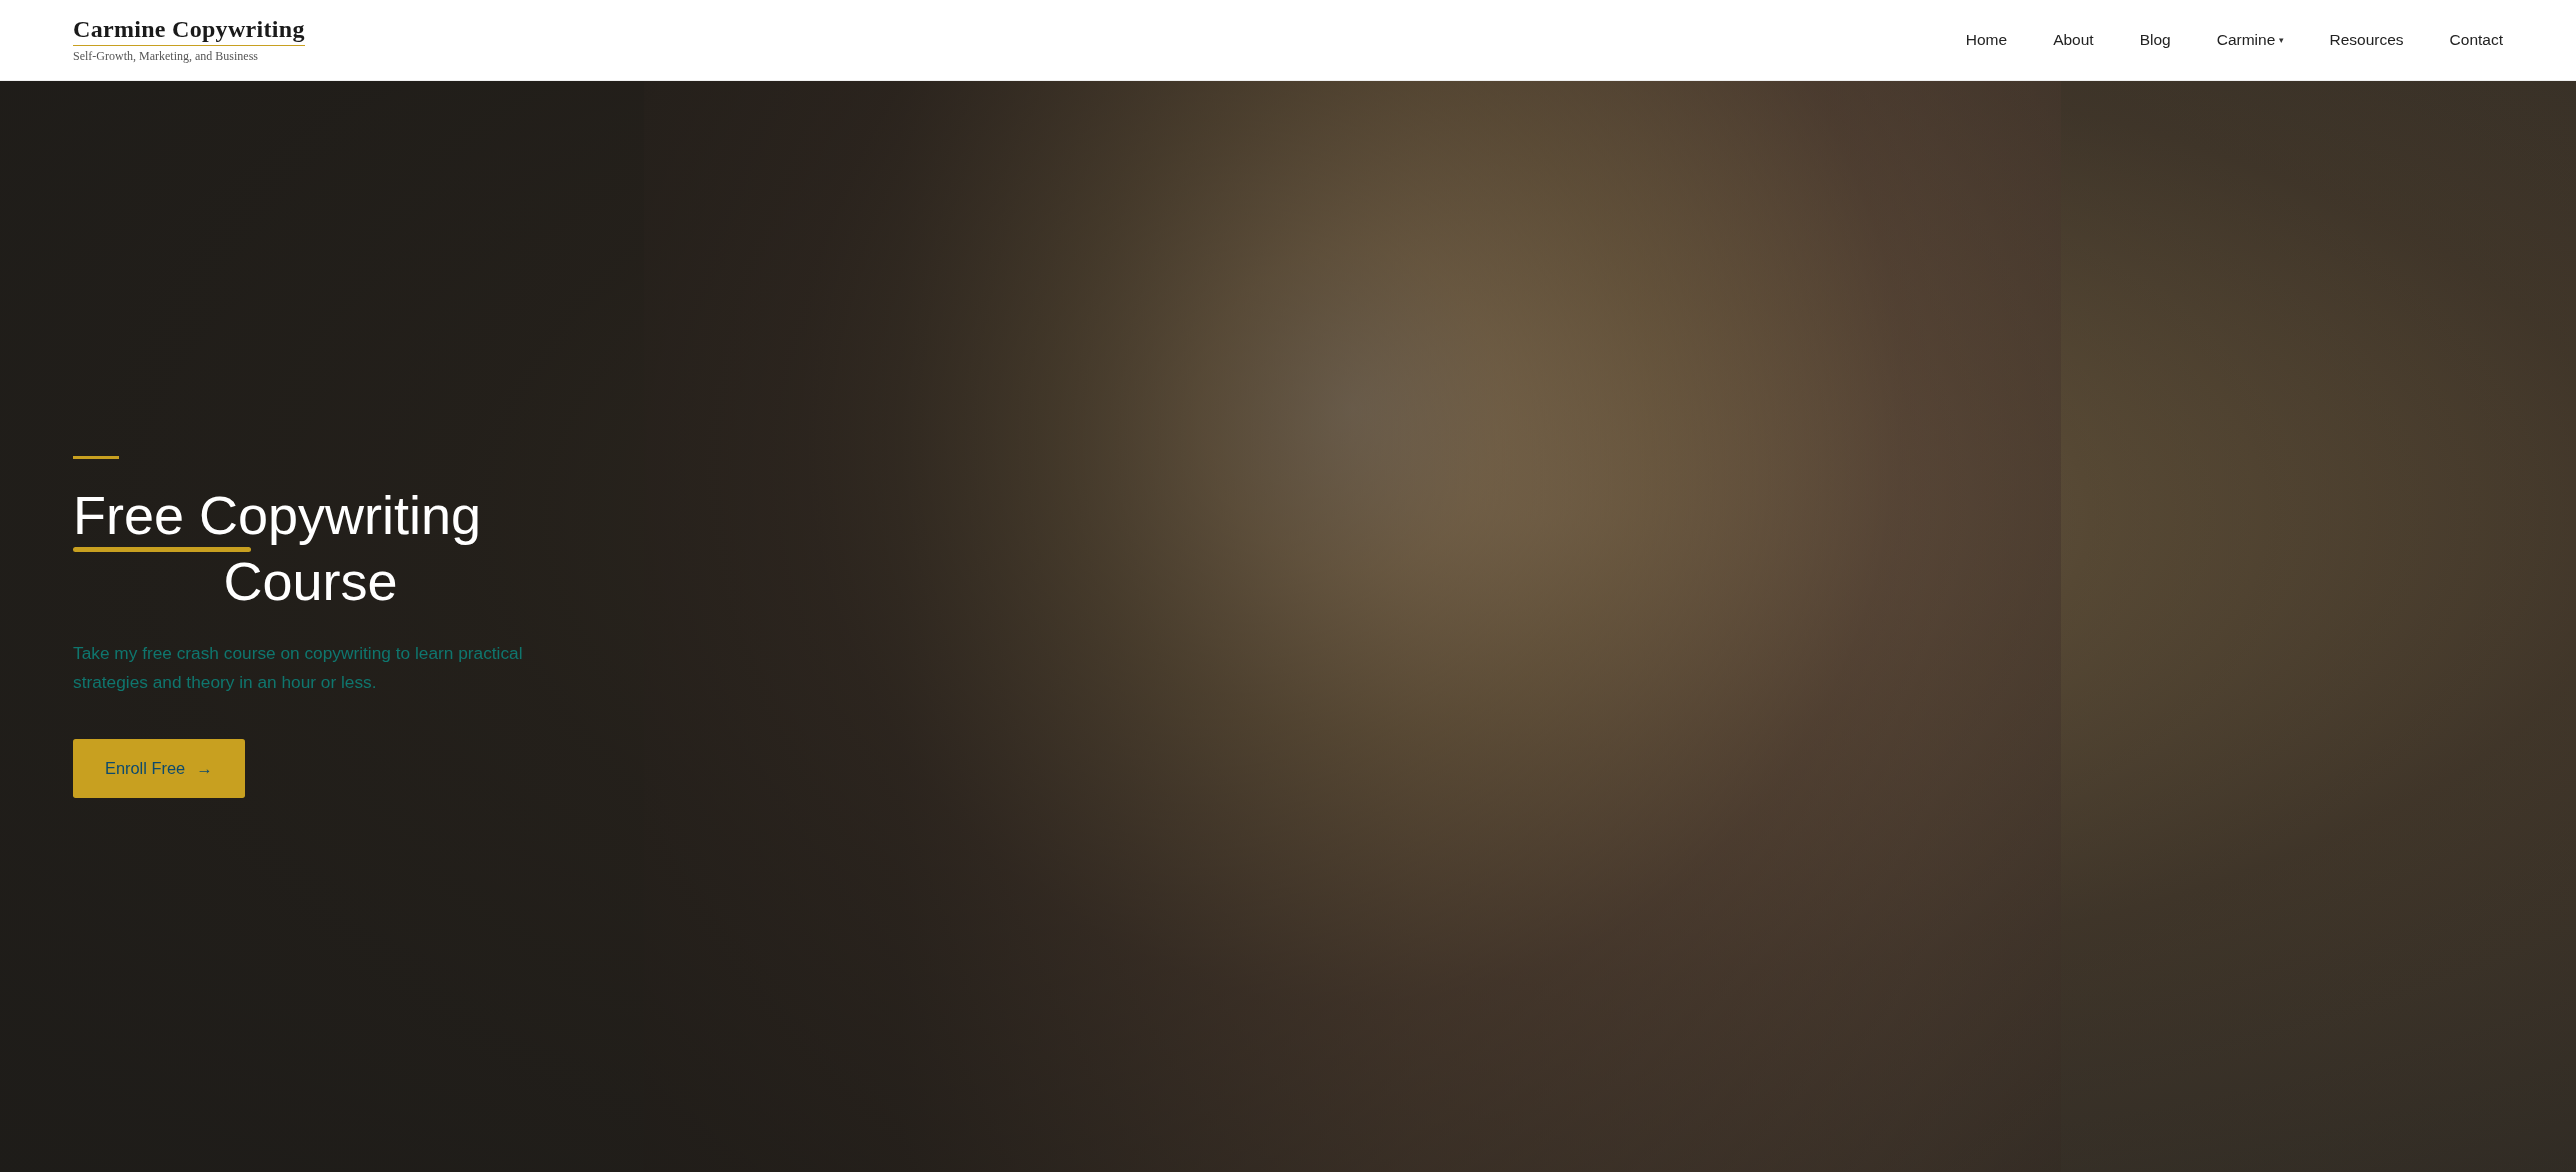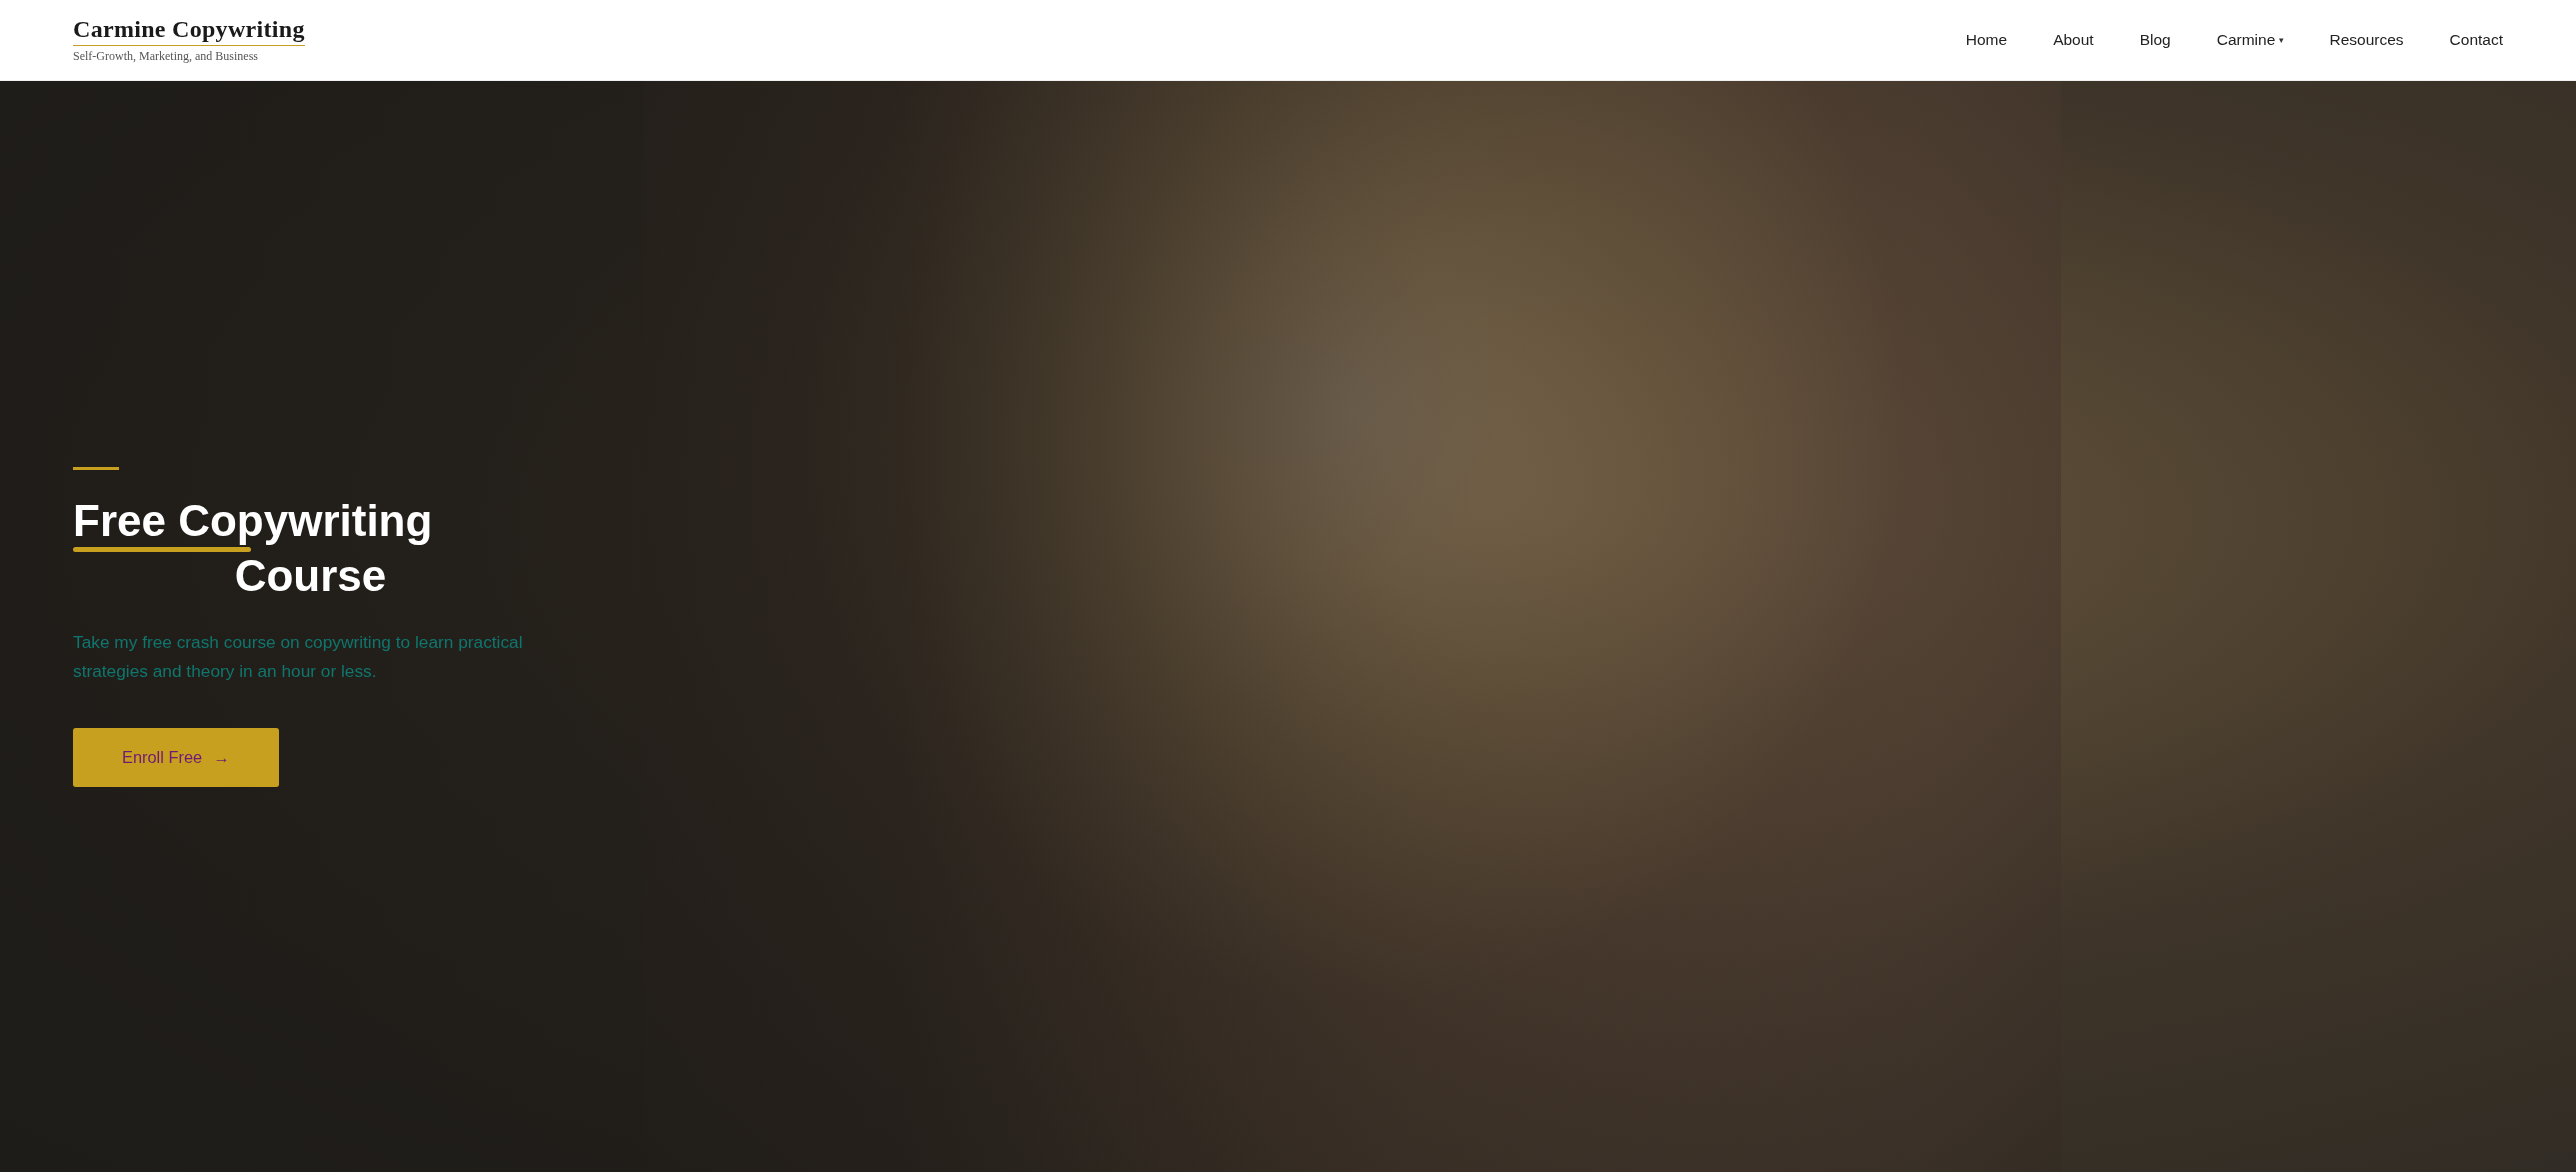--- a/index.html
+++ b/index.html
@@ -140,22 +140,22 @@
 
     .hero-line {
       width: 46px;
       height: 2.7px;
       background: #c8a020;
       margin-bottom: 27px;
     }
 
     .hero-title {
       font-family: Arial, Helvetica, sans-serif;
-      font-size: 44px;
-      font-weight: 700;
+      font-size: 54px;
+      font-weight: 400;
       color: #ffffff;
       line-height: 1.1;
       margin-bottom: 27px;
       position: relative;
       margin-top: 12px;
     }
 
     .hero-title-line1 {
       display: block;
     }
@@ -186,23 +186,23 @@
       font-family: Arial, Helvetica, sans-serif;
       font-size: 17.3px;
       color: #0f766e;
       line-height: 1.7;
       margin-bottom: 41px;
       max-width: 475px;
     }
 
     .enroll-btn {
       background: #c8a020;
-      color: #701a75;
+      color: #0c4a6e;
       border: none;
-      padding: 20px 49px;
+      padding: 20px 32px;
       font-size: 16.4px;
       font-family: Arial, Helvetica, sans-serif;
       font-weight: 500;
       cursor: pointer;
       display: inline-flex;
       align-items: center;
       gap: 11px;
       border-radius: 2.7px;
     }
 

